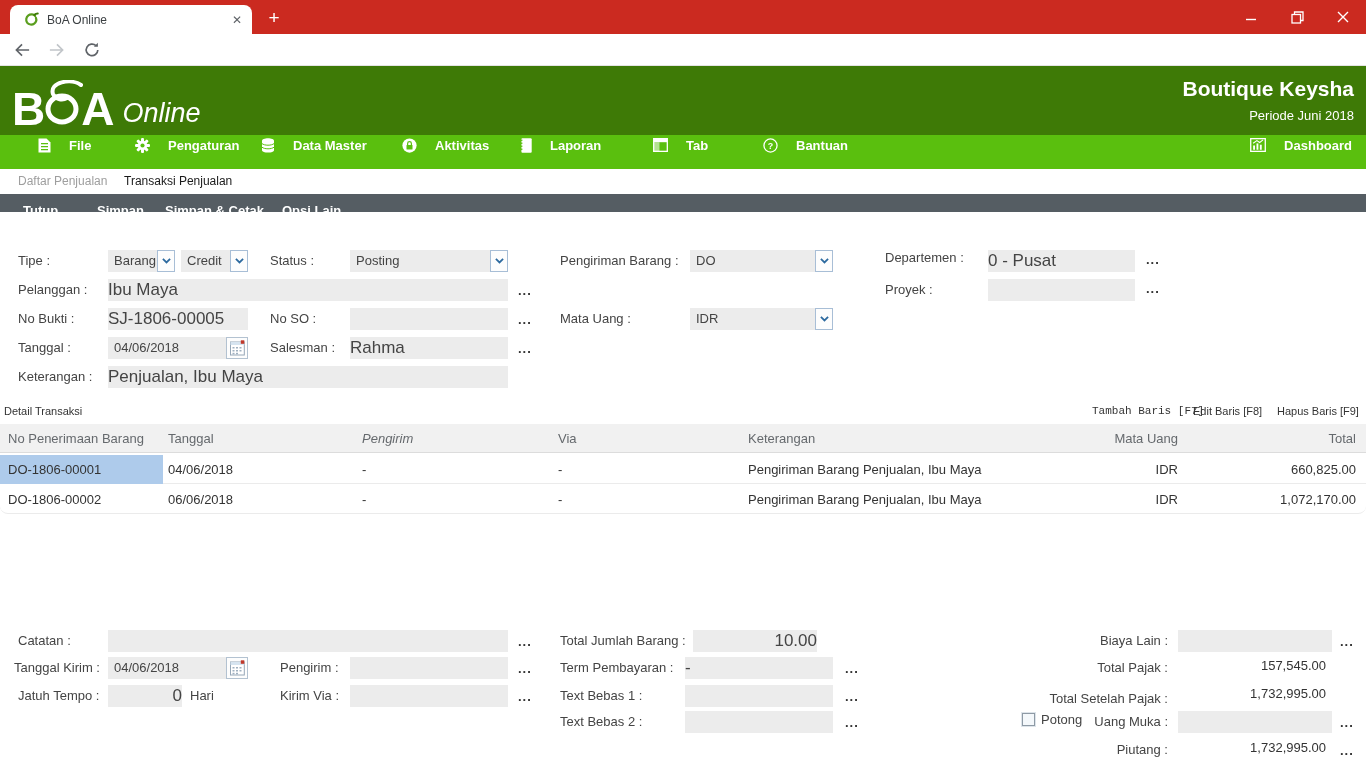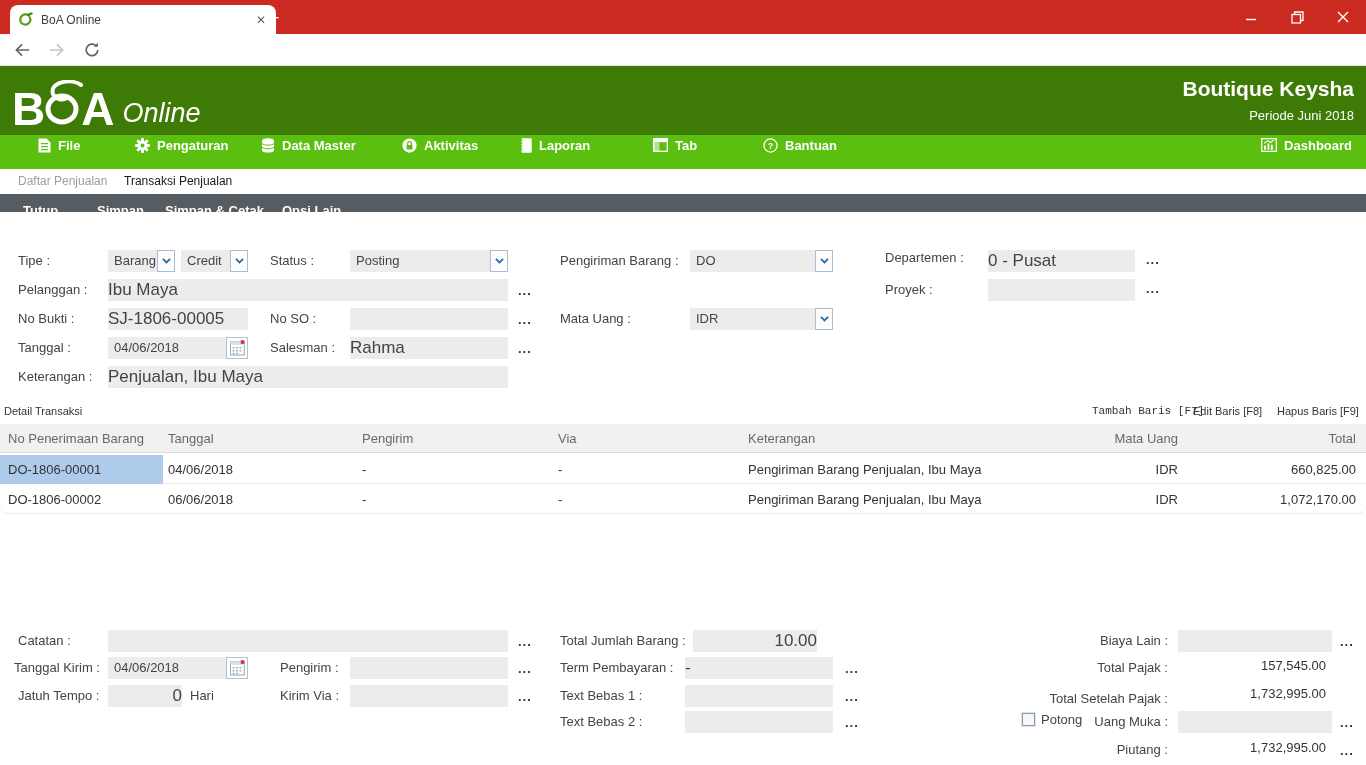--- a/index.html
+++ b/index.html
@@ -2,22 +2,22 @@
 <html><head>
 <meta charset="utf-8">
 <style>
   html,body{margin:0;padding:0;background:#fff;}
   *{box-sizing:border-box;}
   .stage{position:relative;width:1366px;height:765px;overflow:hidden;background:#fff;
          font-family:"Liberation Sans",sans-serif;-webkit-font-smoothing:antialiased;}
 
   
   .titlebar{position:absolute;left:0;top:0;width:1366px;height:34px;background:#cb2a20;}
-  .btab{position:absolute;left:10px;top:5px;width:266px;height:29px;background:#fff;
-        border-radius:8px 8px 0 0;display:flex;align-items:center;padding:0 8px 0 6px;}
+  .btab{position:absolute;left:10px;top:5px;width:242px;height:29px;background:#fff;
+        border-radius:8px 8px 0 0;display:flex;align-items:center;padding:0 8px 0 12px;}
   .btab-title{flex:1;font-size:12px;color:#3c4043;margin-left:8px;white-space:nowrap;overflow:hidden;}
   .btab-close{color:#5f6368;font-size:12px;cursor:pointer;padding:0 2px;}
   .newtab{position:absolute;left:262px;top:7px;width:24px;height:22px;color:#fff;font-size:19px;
           line-height:21px;text-align:center;cursor:pointer;font-weight:400;}
   .winbtns{position:absolute;right:0;top:0;height:34px;display:flex;}
   .winbtn{width:46px;height:34px;display:flex;align-items:center;justify-content:center;cursor:pointer;}
 
   .addrbar{position:absolute;left:0;top:34px;width:1366px;height:32px;background:#fff;
            border-bottom:1px solid #e4e4e4;}
   .navico{position:absolute;top:7px;cursor:pointer;}
@@ -37,21 +37,21 @@
   .logo{position:absolute;left:12px;top:14px;display:flex;align-items:flex-end;color:#fff;}
   .logo-b,.logo-a{font-size:46px;font-weight:bold;line-height:42px;letter-spacing:-2px;}
   .logo-o{margin:0 -2px;}
   .logo-online{font-size:27px;font-style:italic;font-weight:300;margin-left:10px;line-height:34px;}
   .company{position:absolute;right:12px;top:11px;color:#fff;font-size:21px;font-weight:600;text-align:right;}
   .period{position:absolute;right:12px;top:42px;color:#fff;font-size:13px;text-align:right;}
 
   
   .menubar{position:absolute;left:0;top:135px;width:1366px;height:34px;background:#5abf0e;}
   .mitem{position:absolute;top:0;height:20px;display:flex;align-items:center;cursor:pointer;color:#fff;
-         font-size:13px;font-weight:600;}
+         font-size:13px;font-weight:600;gap:11px;}
   .mitem .micon{display:flex;align-items:center;margin-right:7px;}
 
   
   .tabstrip{position:absolute;left:0;top:169px;width:1366px;height:25px;background:#fff;}
   .dtab{position:absolute;top:0;height:25px;line-height:25px;font-size:12px;cursor:pointer;}
   .dtab.inactive{color:#9e9e9e;}
   .dtab.active{color:#1a1a1a;}
 
   
   .toolbar{position:absolute;left:0;top:194px;width:1366px;height:18px;background:#555d63;}
@@ -375,21 +375,21 @@
   <input class="fld" style="left: 108px; top: 366px; width: 400px;" readonly="" value="Penjualan, Ibu Maya">
 
   <span class="dtitle">Detail Transaksi</span>
   <span class="dlink" style="left:1092px;font-family:Liberation Mono, monospace;">Tambah Baris [F7]</span>
   <span class="dlink" style="left:1193px;">Edit Baris [F8]</span>
   <span class="dlink" style="left:1277px;">Hapus Baris [F9]</span>
 
   <div class="thead">
     <span class="th" style="left:8px;">No Penerimaan Barang</span>
     <span class="th" style="left:168px;">Tanggal</span>
-    <span class="th" style="left:362px;">Pengirim</span>
+    <span class="th" style="left:362px;font-style:italic;">Pengirim</span>
     <span class="th" style="left:558px;">Via</span>
     <span class="th" style="left:748px;">Keterangan</span>
     <span class="th" style="right:188px;">Mata Uang</span>
     <span class="th" style="right:10px;">Total</span>
   </div>
 
   <div class="trow" style="top:455px;">
     <div class="selcell"></div>
     <span class="td" style="left:8px;">DO-1806-00001</span>
     <span class="td" style="left:168px;">04/06/2018</span>

